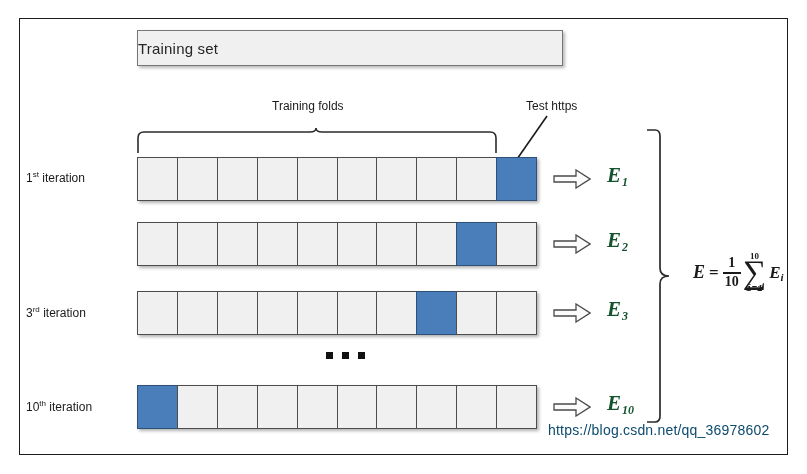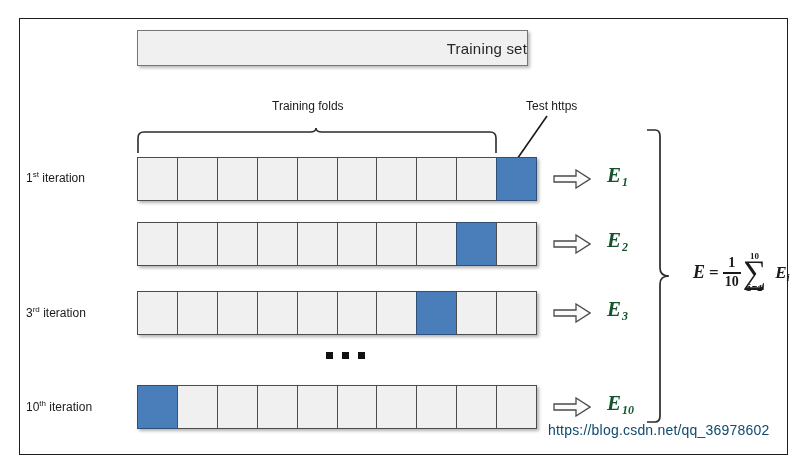--- a/index.html
+++ b/index.html
@@ -26,29 +26,29 @@
     height: 437px;
     border: 1px solid #1c1c1c;
     box-sizing: border-box;
   }
 
   
   #training-set-bar {
     position: absolute;
     left: 137px;
     top: 30px;
-    width: 391px;
+    width: 426px;
     height: 36px;
     background: #f0f0f0;
     border: 1px solid #767676;
     box-sizing: border-box;
     box-shadow: 2px 2px 3px rgba(0,0,0,0.28);
     display: flex;
     align-items: center;
-    justify-content: flex-end;
+    justify-content: flex-start;
   }
   #training-set-bar .label {
     font-size: 15px;
     color: #262626;
     letter-spacing: 0.2px;
   }
 
   
   .caption {
     position: absolute;
@@ -213,21 +213,21 @@
   }
   #formula .sigma .glyph {
     font-size: 33px;
     font-weight: normal;
     line-height: 0.78;
   }
   #formula .rhs {
     font-style: italic;
     font-weight: bold;
     font-size: 17px;
-    margin-left: 8px;
+    margin-left: 2px;
   }
   #formula .rhs sub {
     font-size: 11px;
     vertical-align: baseline;
     position: relative;
     top: 3px;
   }
 
   
   #watermark {

